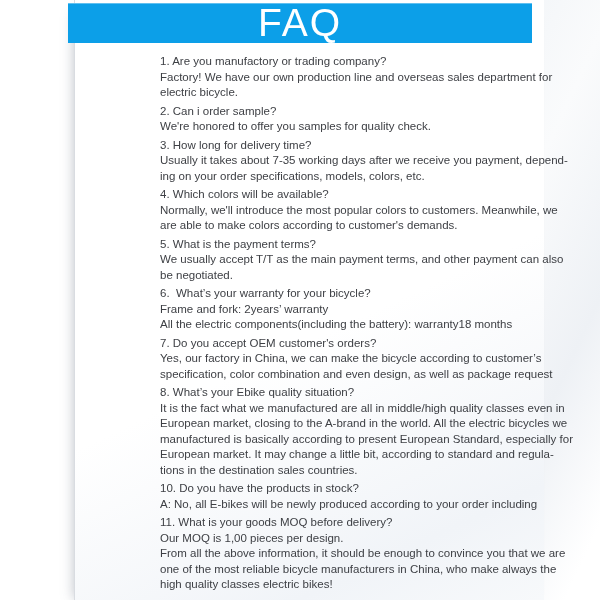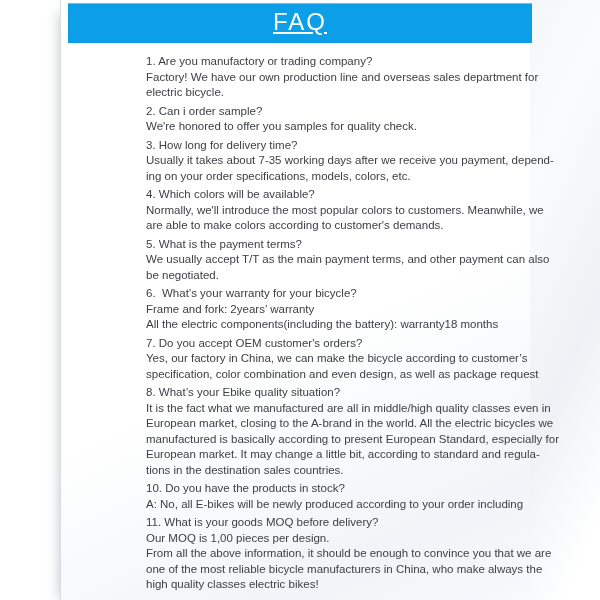--- a/index.html
+++ b/index.html
@@ -24,21 +24,21 @@
   .top-accent-line {
     position: absolute;
     left: 248px;
     top: 0;
     width: 58px;
     height: 2px;
     background: #16222e;
   }
   .card {
     position: absolute;
-    left: 60px;
+    left: 74px;
     top: 0;
     width: 469px;
     height: 600px;
     background: linear-gradient(155deg, #ffffff 0%, #ffffff 55%, #f1f4f8 86%, #f7f9fb 100%);
     border-left: 1px solid #d9dce1;
     box-shadow: -7px 6px 12px -7px rgba(110, 120, 135, 0.45);
   }
   .header-bar {
     position: absolute;
     left: 68px;
@@ -46,26 +46,25 @@
     width: 464px;
     height: 40px;
     background: #0c9fe8;
     display: flex;
     align-items: center;
     justify-content: center;
     box-shadow: inset 0 1px 0 rgba(255,255,255,0.35);
   }
   .header-title {
     color: #ffffff;
-    font-size: 24px;
+    font-size: 39px;
     font-weight: 300;
     letter-spacing: 2px;
     line-height: 1;
     padding-bottom: 2px;
-    text-decoration: underline;
   }
   .faq-list {
     position: absolute;
     left: 85px;
     top: 54px;
     width: 460px;
     color: #3e4045;
     font-size: 11.5px;
     line-height: 15.5px;
   }

